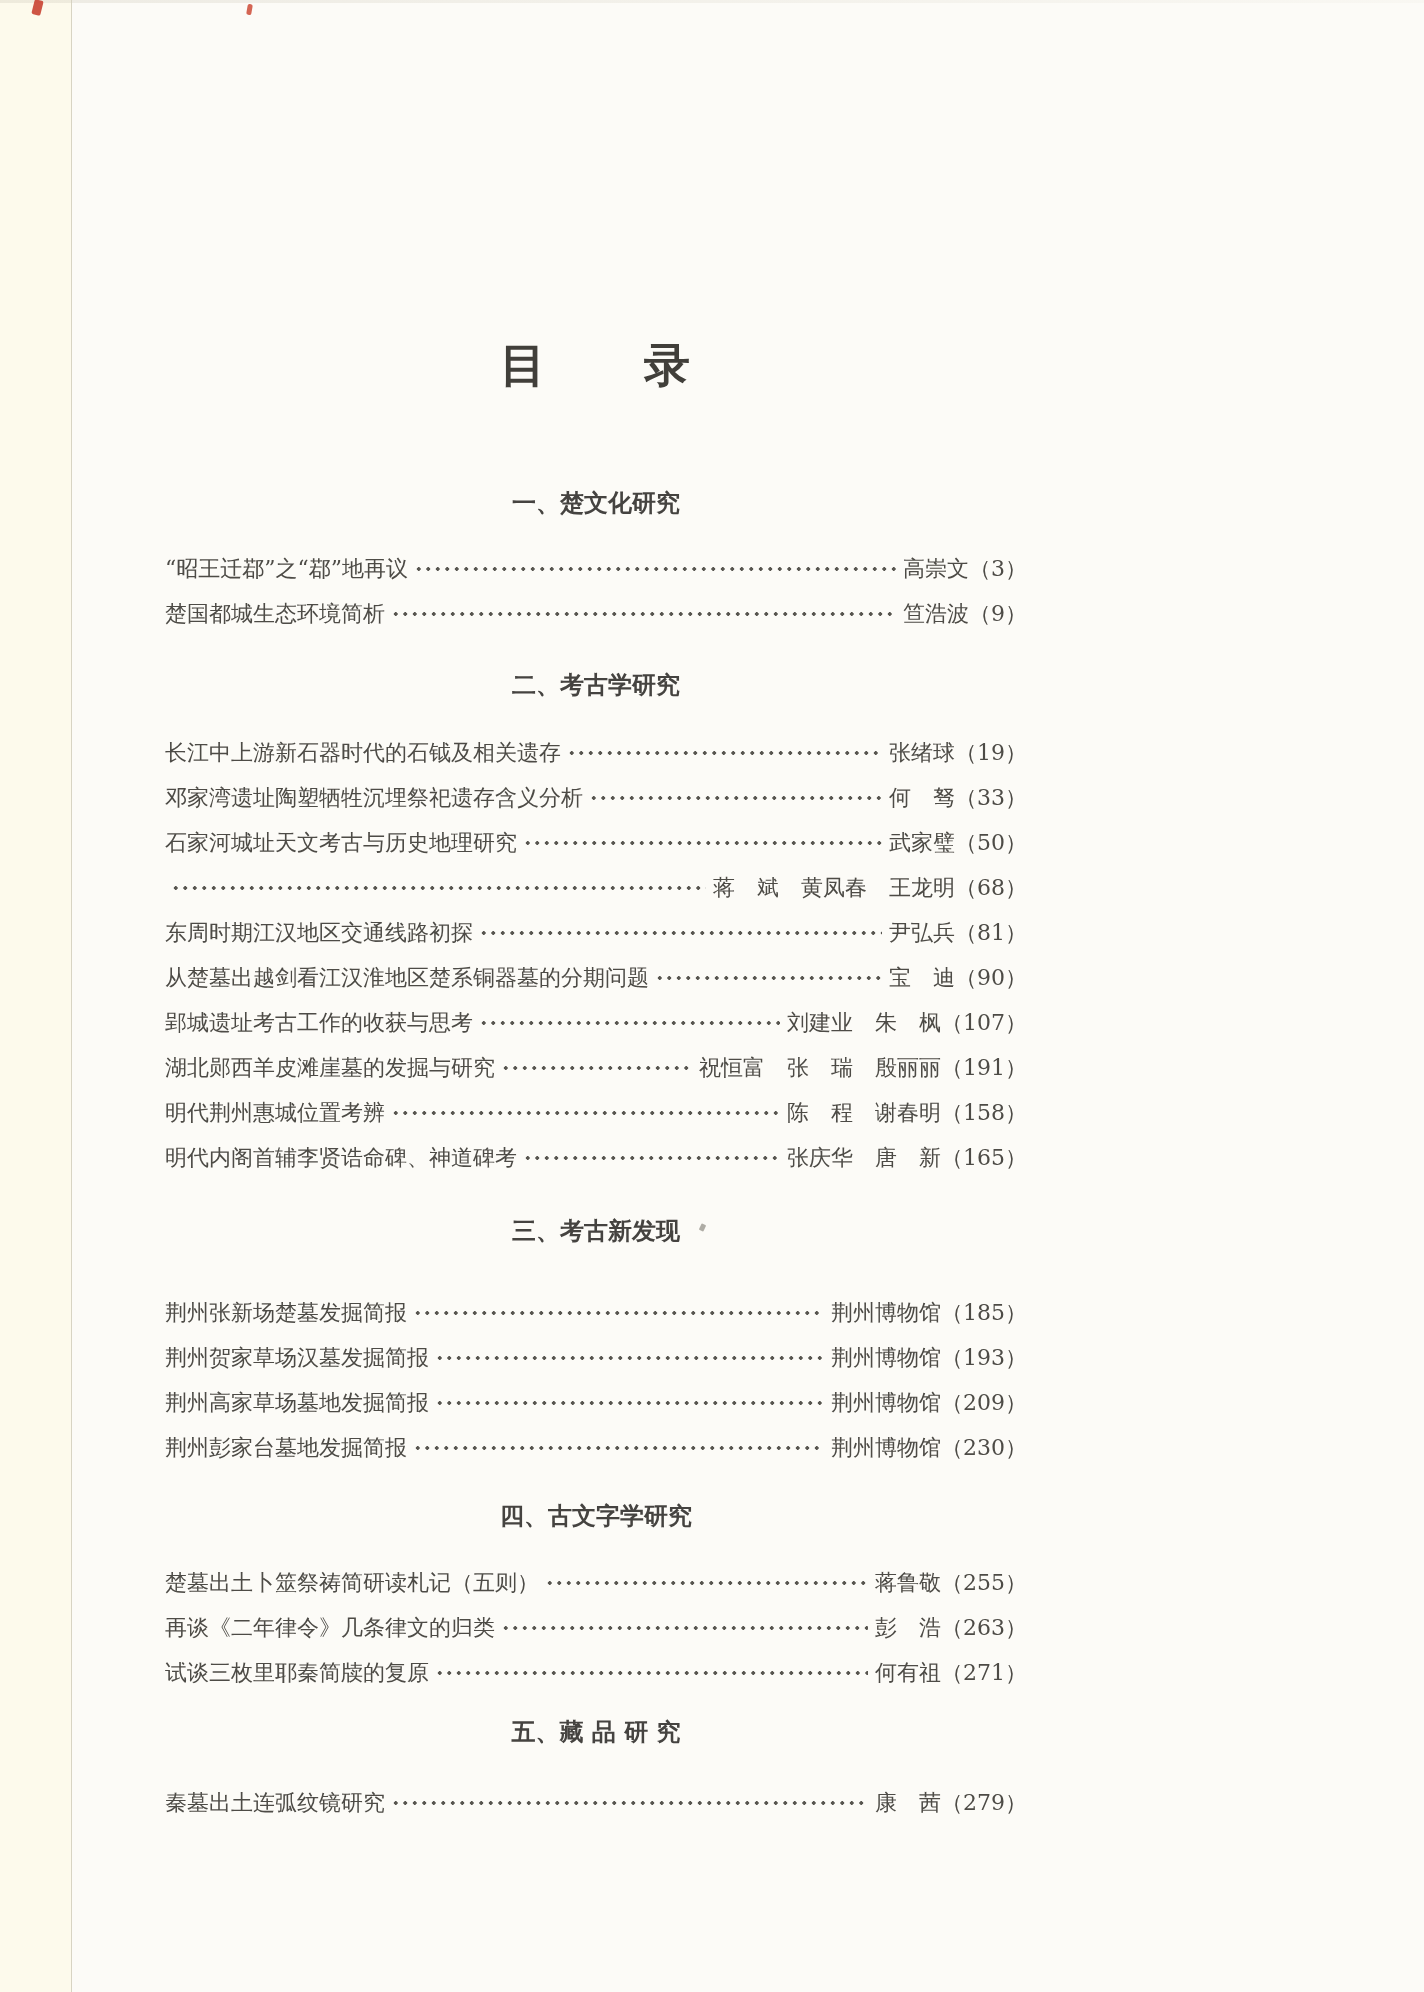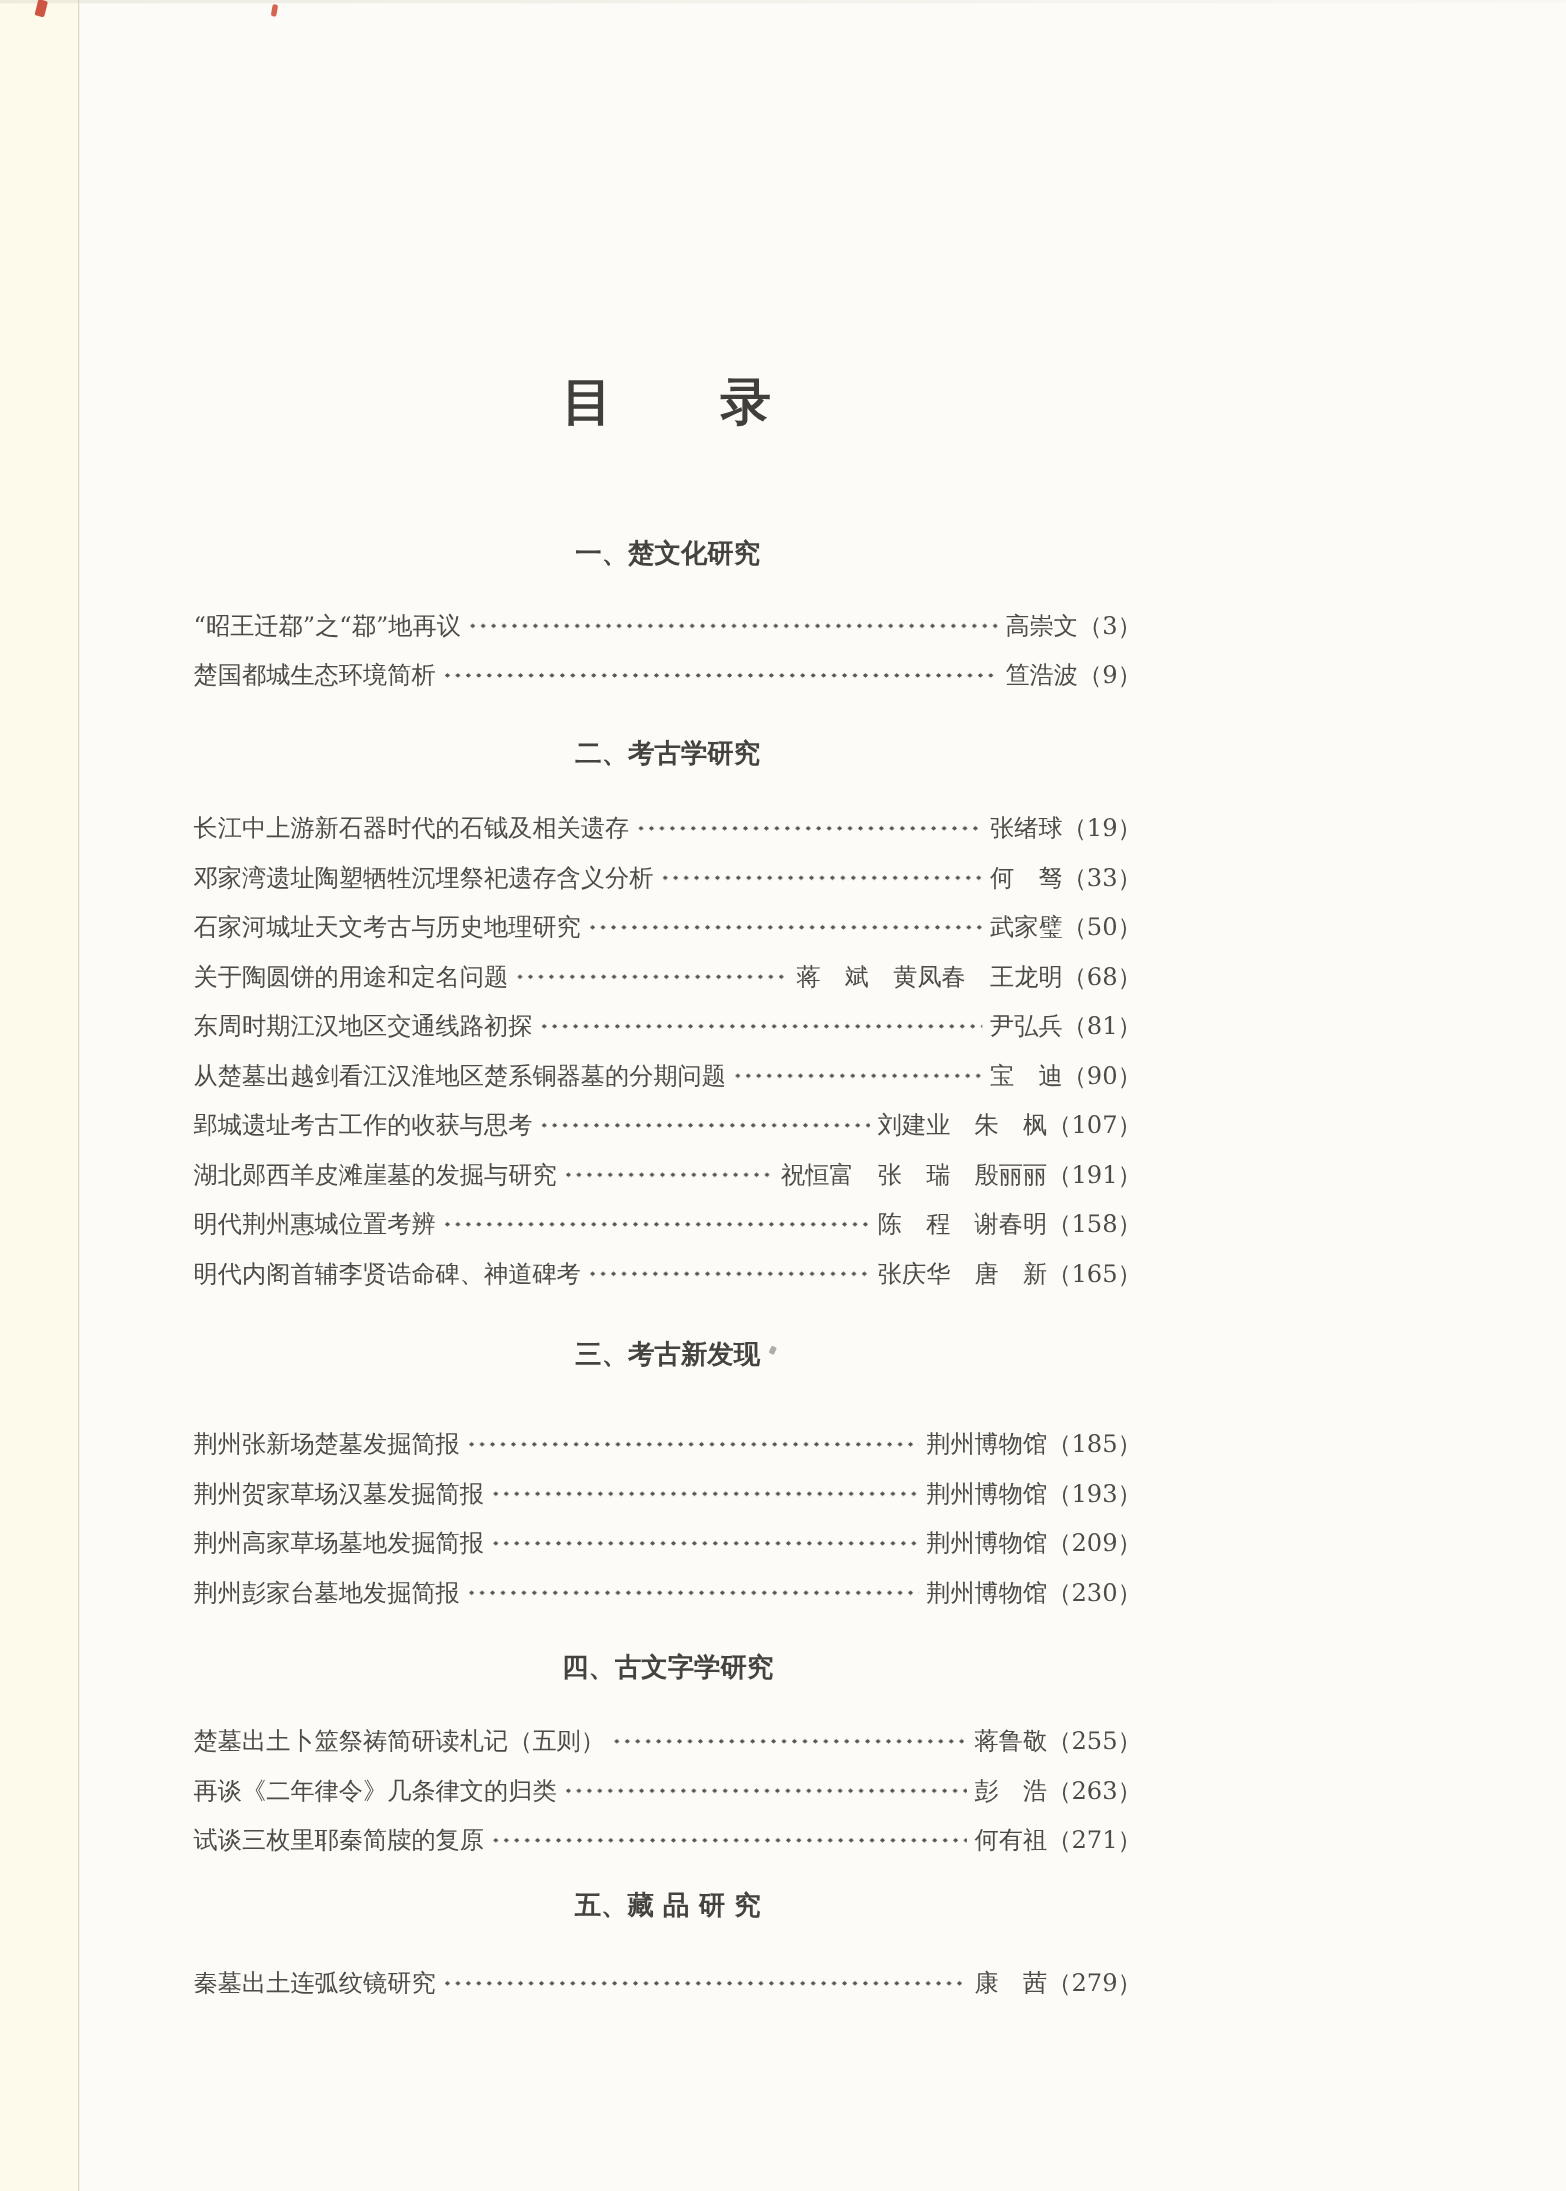--- a/index.html
+++ b/index.html
@@ -25,21 +25,21 @@
   }
   .mark-red-2{
     position:absolute;left:247px;top:4px;width:5px;height:11px;
     background:#cc4a36;transform:rotate(10deg);border-radius:2px;opacity:.85;
   }
   .speck{
     position:absolute;left:700px;top:1224px;width:5px;height:7px;
     background:#8d8a82;transform:rotate(25deg);border-radius:1px;opacity:.7;
   }
   .content{
-    position:absolute;left:165px;top:0;width:862px;height:100%;margin-left:11px;
+    position:absolute;left:165px;top:0;width:862px;height:100%;
   }
   .doc-title{
     position:absolute;left:0;top:342px;width:100%;
     text-align:center;font-size:46px;line-height:46px;font-weight:700;
     color:#413f3a;letter-spacing:2px;white-space:pre;
   }
   .sec-head{
     position:absolute;left:0;width:100%;
     text-align:center;
     font-family:"DejaVu Sans","Liberation Sans",sans-serif;
@@ -116,21 +116,20 @@
       <span class="a">何　驽</span>
       <span class="p">（33）</span>
     </div>
     <div class="row">
       <span class="t">石家河城址天文考古与历史地理研究</span>
       <span class="leader"></span>
       <span class="a">武家璧</span>
       <span class="p">（50）</span>
     </div>
     <div class="row">
-      <span class="t">关于陶圆饼的用途和定名问题</span>
       <span class="leader"></span>
       <span class="a">蒋　斌　黄凤春　王龙明</span>
       <span class="p">（68）</span>
     </div>
     <div class="row">
       <span class="t">东周时期江汉地区交通线路初探</span>
       <span class="leader"></span>
       <span class="a">尹弘兵</span>
       <span class="p">（81）</span>
     </div>

